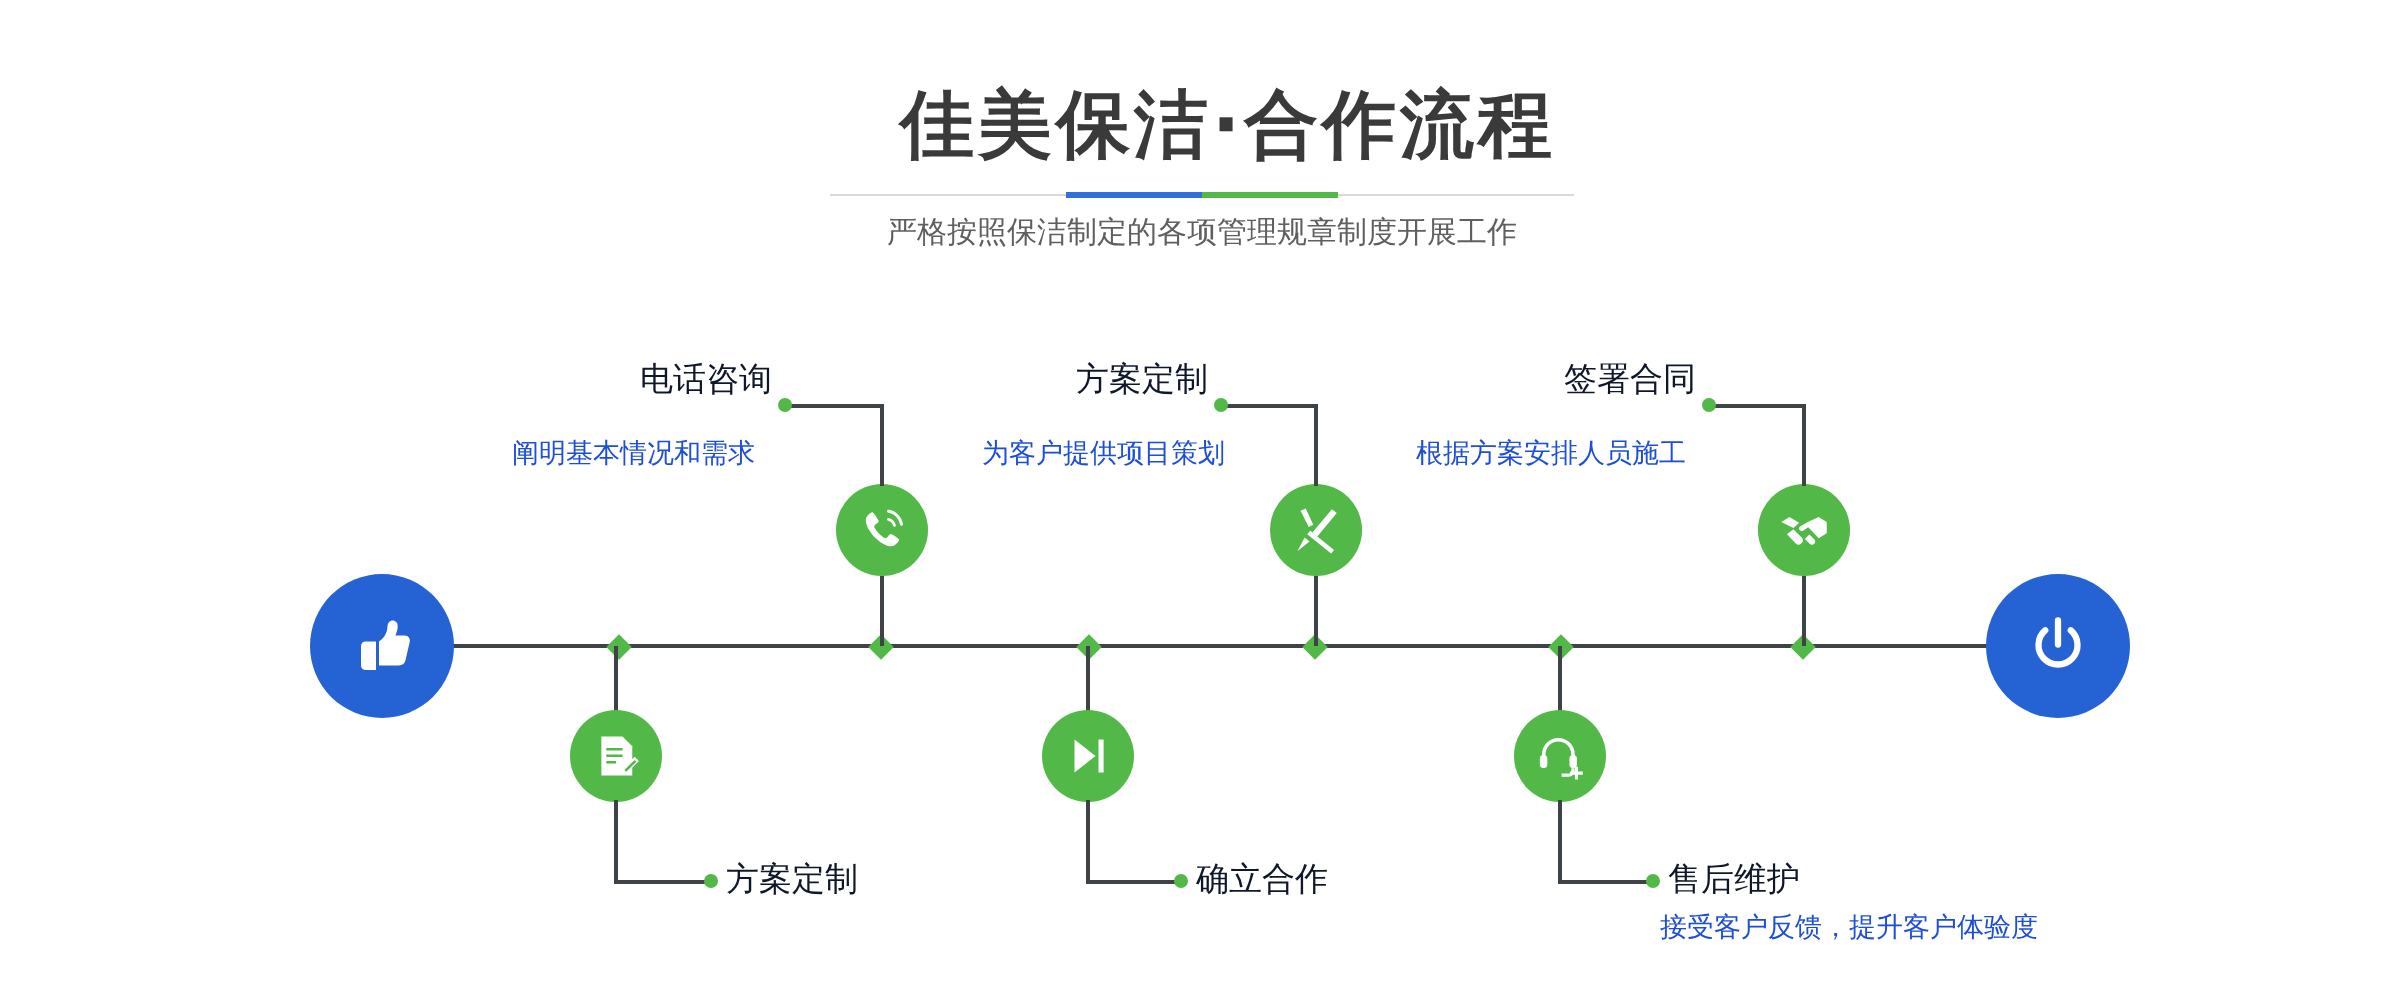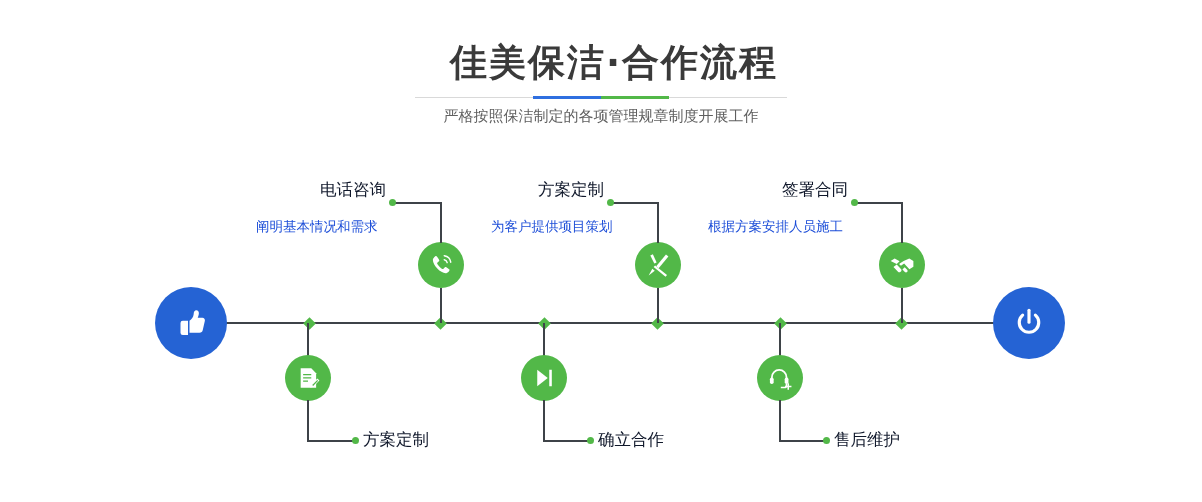--- a/index.html
+++ b/index.html
@@ -284,14 +284,15 @@
         <rect fill="#ffffff" x="21.8" y="15.4" width="4.6" height="8" rx="2.2"></rect>
         <path fill="none" stroke="#ffffff" stroke-width="2" d="M24 23.5v1.6a2.6 2.6 0 0 1-2.6 2.6H17"></path>
         <path fill="#ffffff" d="M25.2 22.6h1.9v3h3v1.9h-3v3h-1.9v-3h-3v-1.9h3z"></path>
       </svg>
     </span>
   </div>
   <div class="lead-v" style="left:779px; top:400px; height:41px;"></div>
   <div class="lead-h" style="left:779px; top:440px; width:47px;"></div>
   <div class="lead-dot" style="left:823px; top:436.5px;"></div>
   <div class="lbl-title" style="left:834px; top:440px; transform:translateY(-50%);">售后维护</div>
+  <div class="lbl-desc" style="left:830px; top:455px;">接受客户反馈，提升客户体验度</div>
 
 </div>
 
 </body></html>

